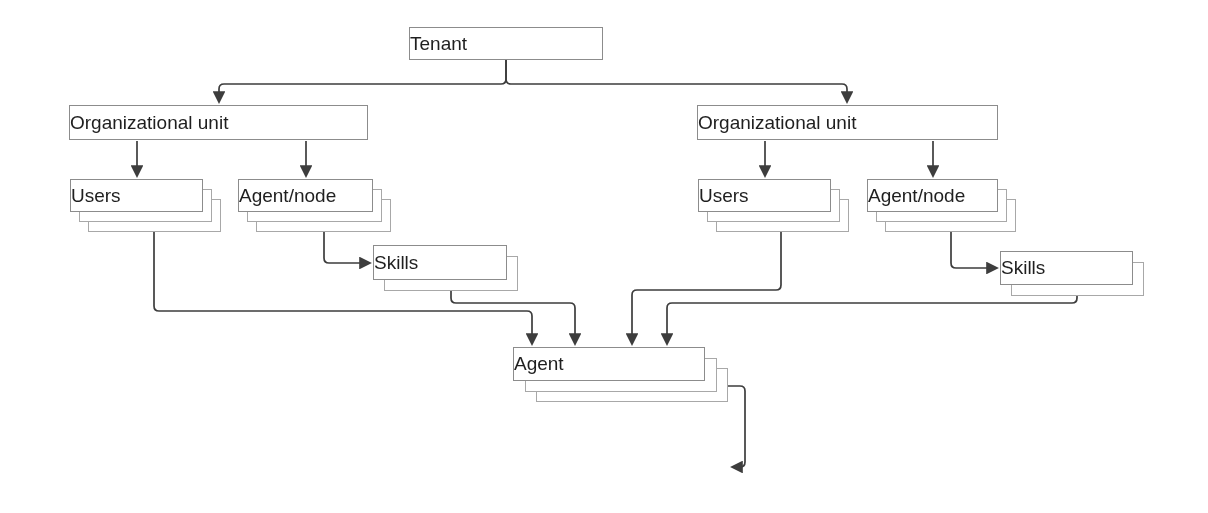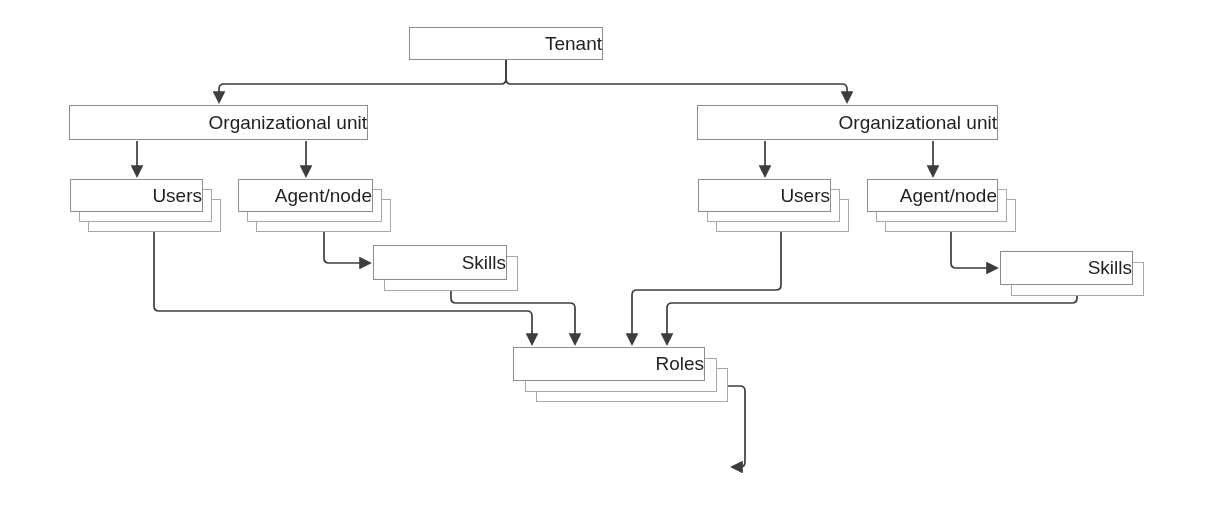--- a/index.html
+++ b/index.html
@@ -46,21 +46,21 @@
   .stack3 .g2 { left: 18px; top: 20px; }
   .stack3.wide .g1 { left: 12px; top: 11px; }
   .stack3.wide .g2 { left: 23px; top: 21px; }
   .stack2 .g1 { left: 11px; top: 11px; }
   .face {
     left: 0;
     top: 0;
     border: 1.5px solid var(--box-border, #8c8c8c);
     display: flex;
     align-items: center;
-    justify-content: flex-end;
+    justify-content: flex-start;
     font-size: 19px;
     color: var(--text, #1f1f1f);
     white-space: nowrap;
   }
 </style>
 </head>
 <body>
 
 <div id="canvas">
 
@@ -146,18 +146,18 @@
     <div class="ghost g1"></div>
     <div class="face">
       <span>Skills</span>
     </div>
   </div>
 
   <div class="node stack3 wide" style="left:513px;top:347px;width:192px;height:34px">
     <div class="ghost g2"></div>
     <div class="ghost g1"></div>
     <div class="face">
-      <span>Roles</span>
+      <span>Agent</span>
     </div>
   </div>
 
 
 </div>
 
 </body></html>

